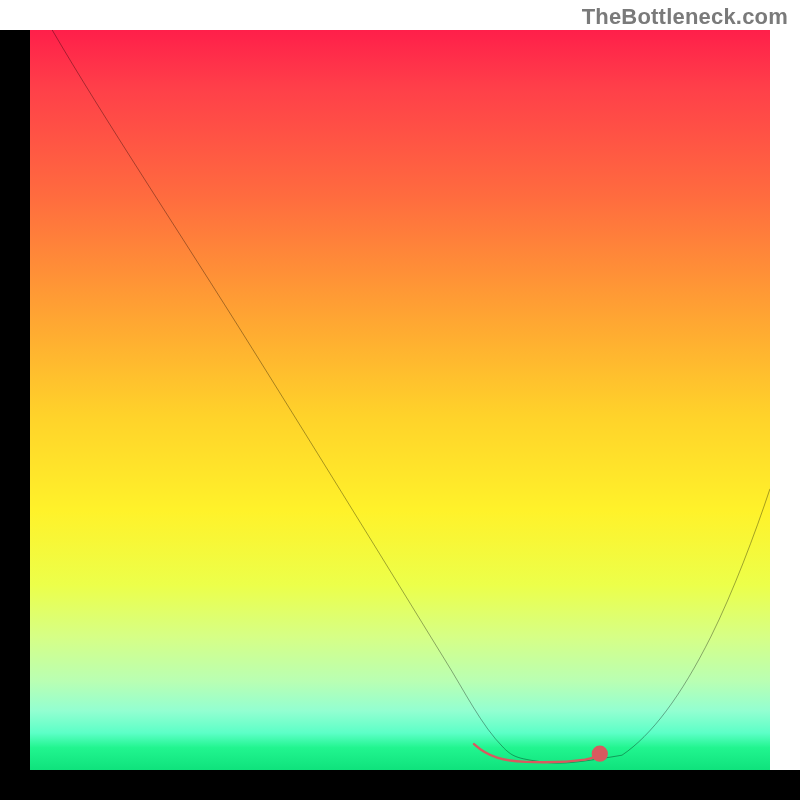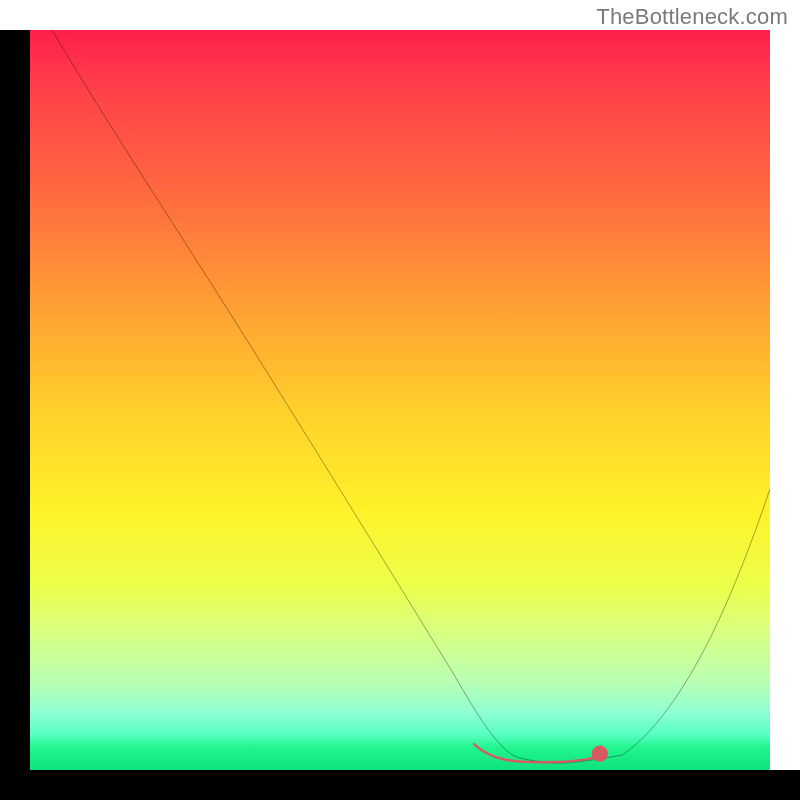--- a/index.html
+++ b/index.html
@@ -15,21 +15,21 @@
     position: relative;
     width: 800px;
     height: 800px;
   }
   .watermark {
     position: absolute;
     top: 4px;
     right: 12px;
     color: #7a7a7a;
     font-size: 22px;
-    font-weight: 400;
+    font-weight: 700;
     letter-spacing: 0.2px;
     z-index: 10;
     margin-left: 44px;
   }
   .frame {
     position: absolute;
     left: 0;
     top: 30px;
     width: 800px;
     height: 770px;

